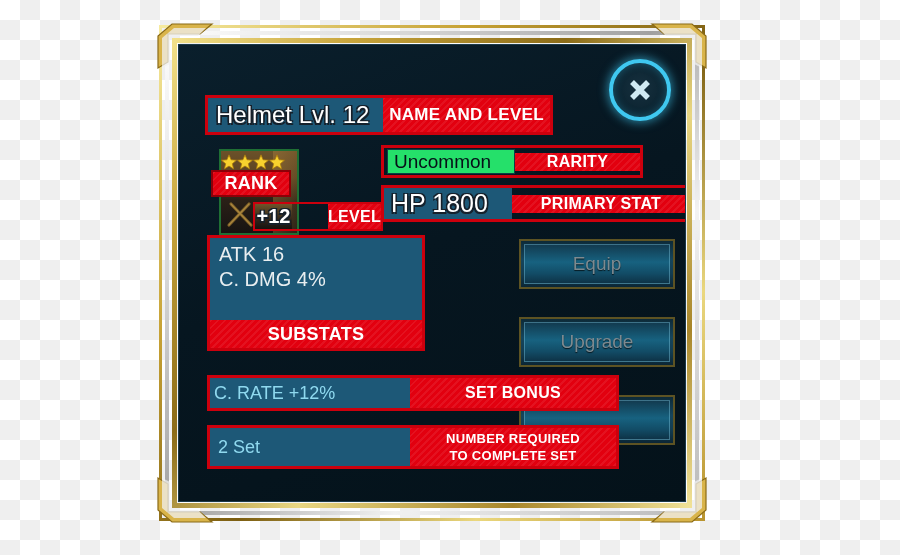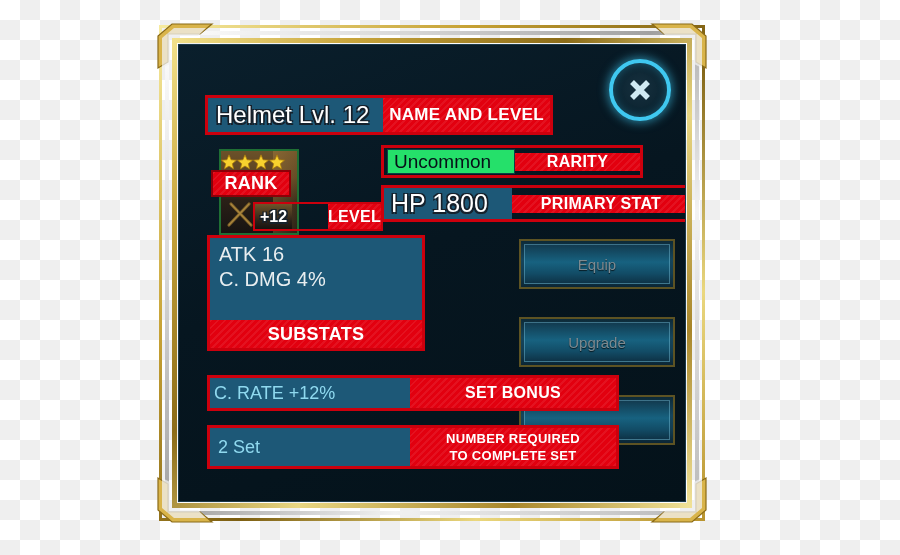--- a/index.html
+++ b/index.html
@@ -205,21 +205,21 @@
     height: 29px;
     display: flex;
     border: 2px solid #cc000d;
     box-sizing: border-box;
   }
   #level-value {
     width: 50px;
     height: 100%;
     background: linear-gradient(180deg,#6e5429 0%,#2b2118 70%,#171310 100%);
     color: #ffffff;
-    font-size: 16px;
+    font-size: 20px;
     font-weight: bold;
     display: flex;
     align-items: center;
     justify-content: center;
     text-shadow: -1.5px -1.5px 0 #16202a, 1.5px -1.5px 0 #16202a,
                  -1.5px 1.5px 0 #16202a, 1.5px 1.5px 0 #16202a;
     box-sizing: border-box;
   }
   #level-label {
     flex: 1;
@@ -331,21 +331,21 @@
     height: 100%;
     border: 1px solid rgba(120,190,215,.45);
     background: linear-gradient(180deg,#123b50 0%,#176280 45%,#124c66 75%,#0e3347 100%);
     display: flex;
     align-items: center;
     justify-content: center;
     box-sizing: border-box;
   }
   .gbtn .btn-text {
     color: #7d8a90;
-    font-size: 15px;
+    font-size: 19px;
     text-shadow: 0 1px 1px rgba(0,0,0,.7);
   }
   #btn-equip   { left: 340px; top: 194px; }
   #btn-upgrade { left: 340px; top: 272px; }
   #btn-third   { left: 340px; top: 350px; }
 
   
   #setbonus-row {
     position: absolute;
     left: 28px;

